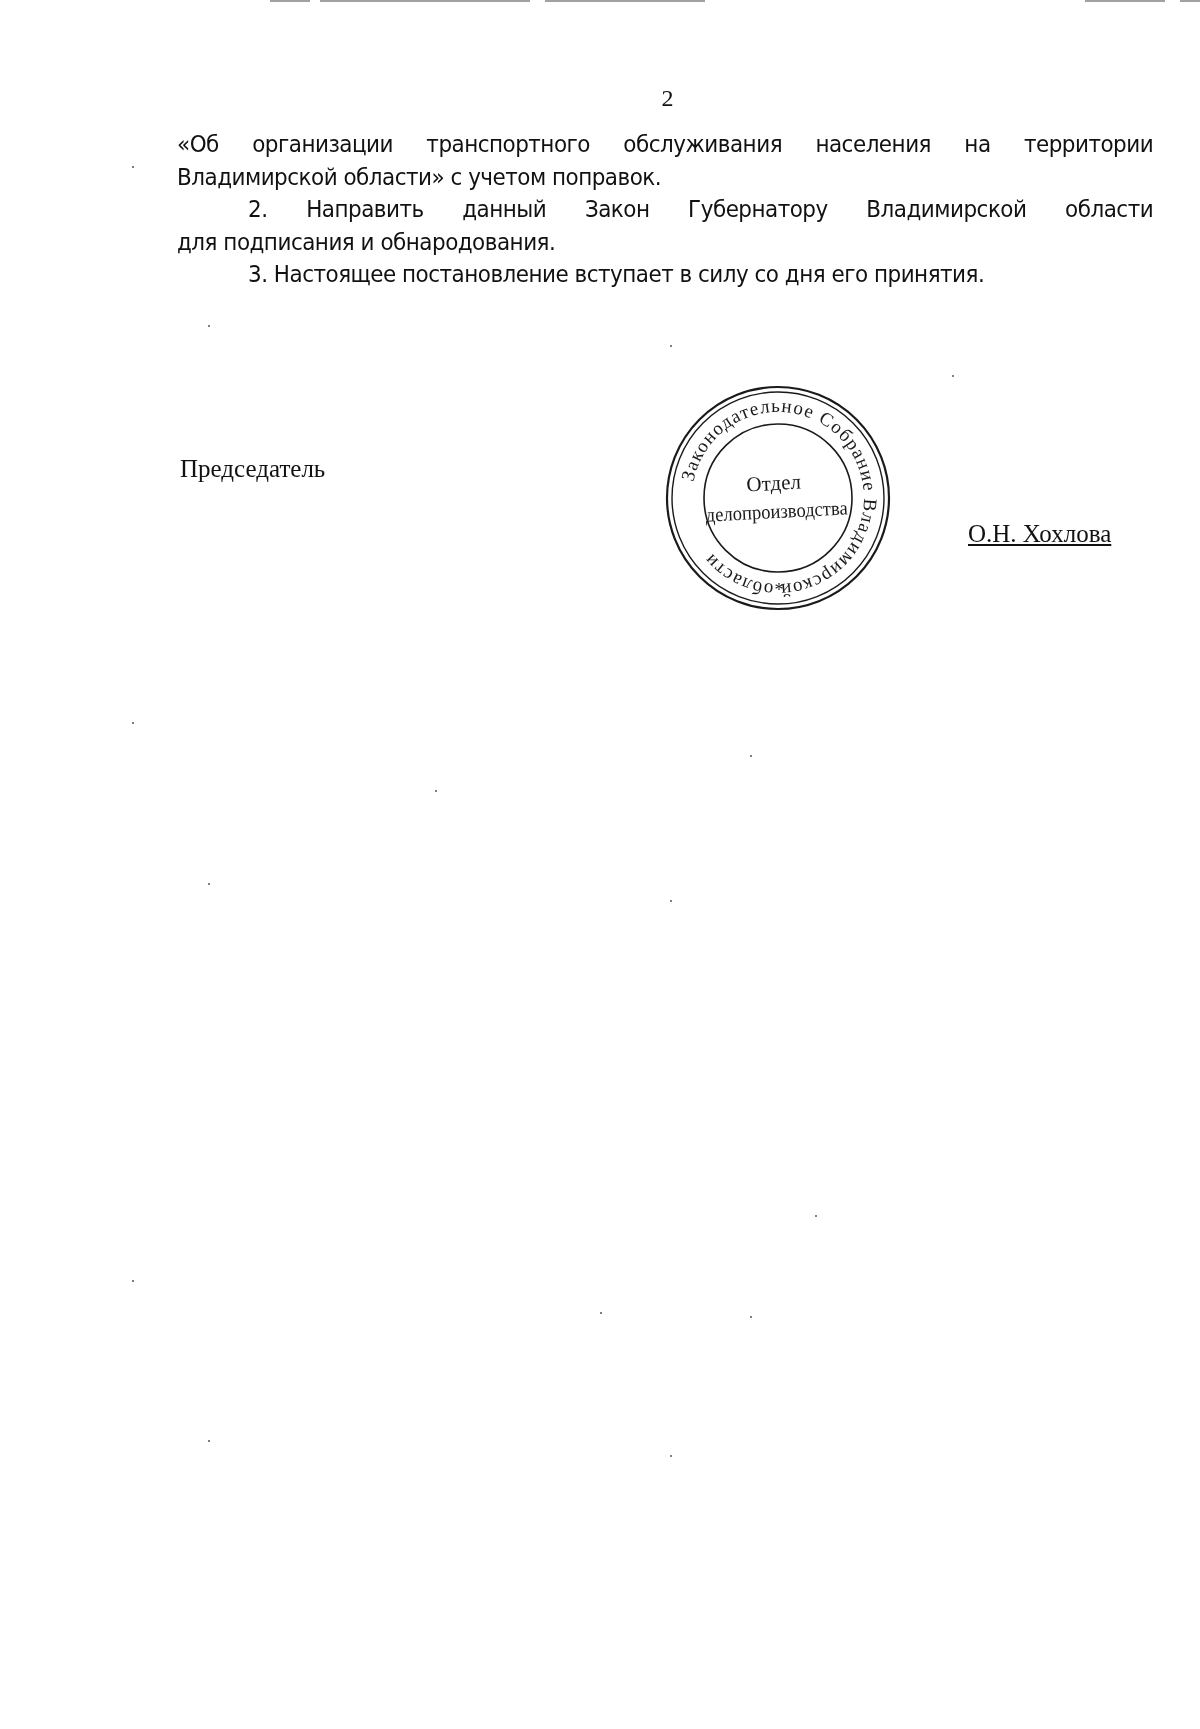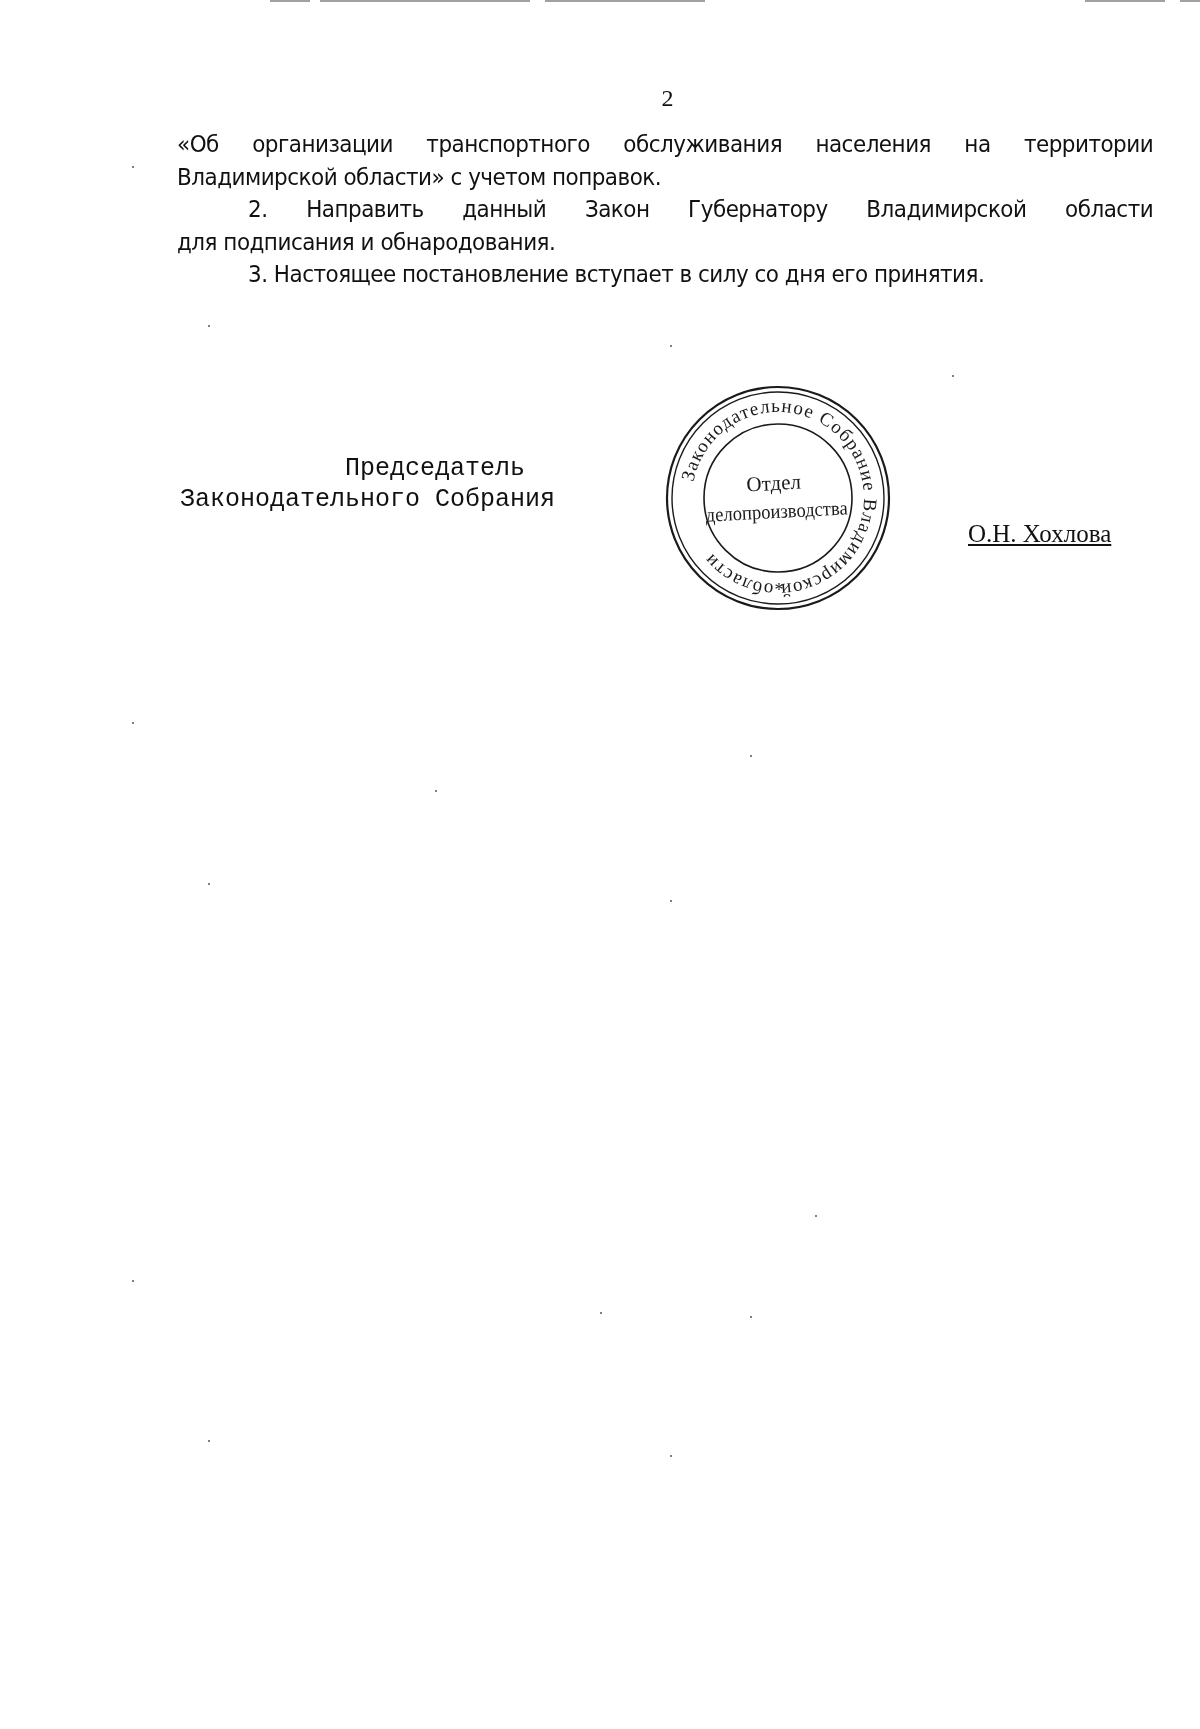--- a/index.html
+++ b/index.html
@@ -63,24 +63,23 @@
     justify-content: space-between;
     width: 968px;
     padding-left: 76px;
   }
 
   .signature-block {
     position: absolute;
     left: 180px;
     top: 453px;
     width: 345px;
-    text-align: right;
+    text-align: left;
     font-size: 25px;
     line-height: 31px;
-    font-family: Liberation Mono, monospace;
   }
   .signature-block .sig-line { display: block; white-space: nowrap; }
 
   .signer-name {
     position: absolute;
     left: 968px;
     top: 518px;
     font-size: 25px;
     line-height: 31px;
     white-space: nowrap;
@@ -135,21 +134,20 @@
       <span>Губернатору</span>
       <span>Владимирской</span>
       <span>области</span>
     </span>
     <span class="line">для подписания и обнародования.</span>
     <span class="line indent">3. Настоящее постановление вступает в силу со дня его принятия.</span>
   </div>
 
   <div class="signature-block">
     <span class="sig-line">Председатель</span>
-    <span class="sig-line">Законодательного Собрания</span>
   </div>
 
   <div class="stamp">
     <svg viewBox="0 0 228 228" xmlns="http://www.w3.org/2000/svg">
       <defs>
         <path id="ringPath" d="M 114,114 m -86,0 a 86,86 0 1,1 172,0 a 86,86 0 1,1 -172,0"></path>
       </defs>
       <circle cx="114" cy="114" r="111" fill="none" stroke="#1a1a1a" stroke-width="2.2"></circle>
       <circle cx="114" cy="114" r="106" fill="none" stroke="#1a1a1a" stroke-width="1.4"></circle>
       <circle cx="114" cy="114" r="74" fill="none" stroke="#1a1a1a" stroke-width="1.6"></circle>

